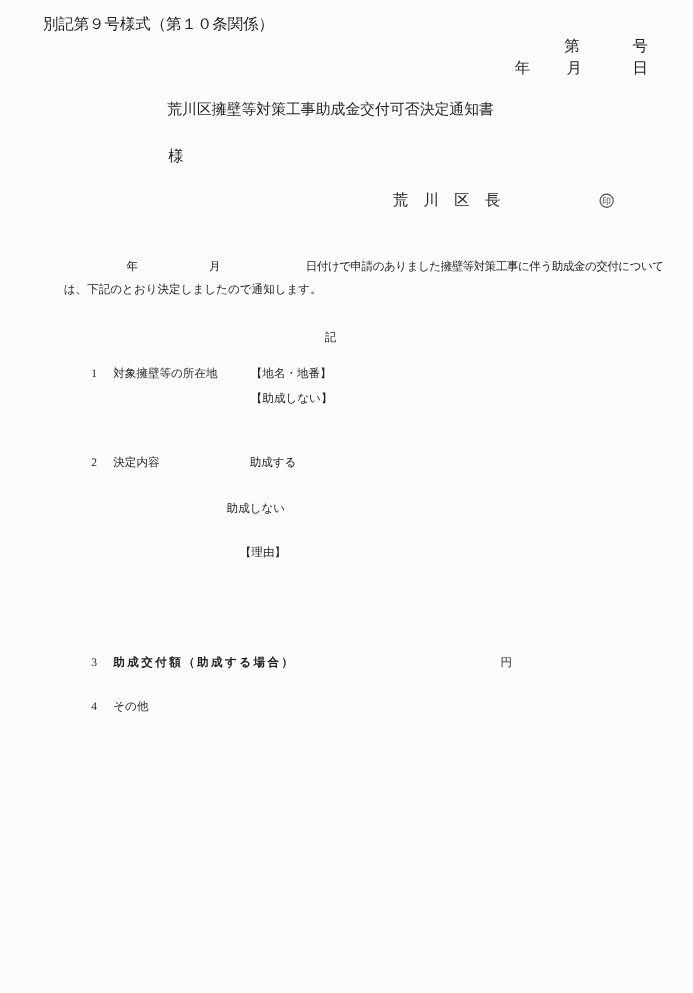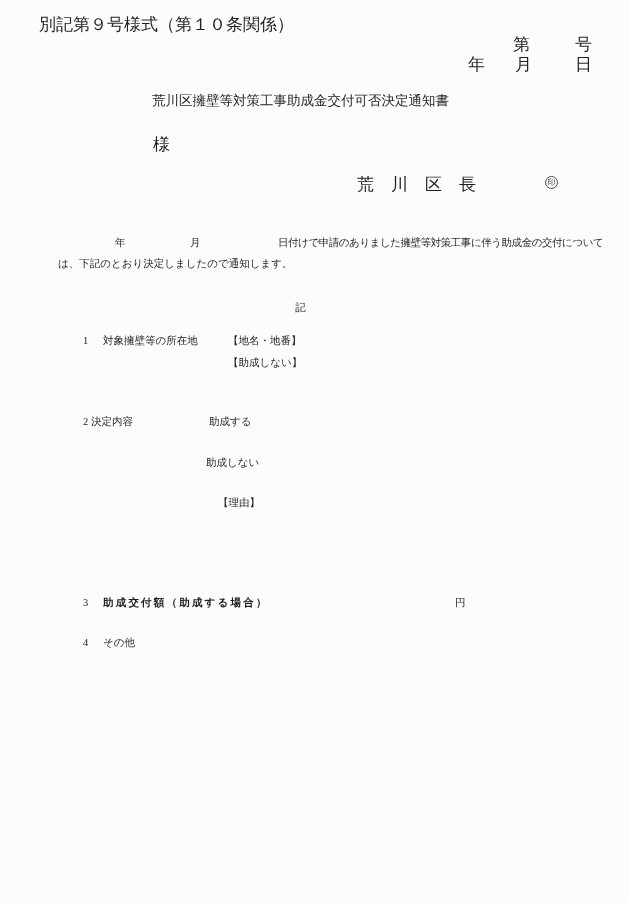--- a/index.html
+++ b/index.html
@@ -6,21 +6,21 @@
   body{
     width:630px;height:903px;
     background:#fcfcfc;
     color:#1f1f1f;
     font-family:"Liberation Serif","DejaVu Serif",serif;
   }
   .page{position:relative;width:630px;height:903px;overflow:hidden;background:#fcfcfc;}
   .line{position:absolute;left:0;width:601px;line-height:1;}
   .t{position:absolute;top:0;white-space:pre;line-height:1;display:inline-block;}
   .fs-s{font-size:10.5px;}
-  .fs-m{font-size:17px;}
+  .fs-m{font-size:14px;}
   .fs-l{font-size:13.5px;}
   .tight{letter-spacing:-0.45px;}
   .spread{letter-spacing:2.2px;font-weight:bold;}
   .centered{text-align:center;}
   .centered .t{position:static;}
   .seal{
     position:absolute;left:545px;top:176px;
     width:13px;height:13px;
     border:1px solid #4a4a4a;border-radius:50%;
     display:flex;align-items:center;justify-content:center;
@@ -81,22 +81,22 @@
     <span class="t fs-s" style="left:83px">1</span>
     <span class="t fs-s" style="left:103px">対象擁壁等の所在地</span>
     <span class="t fs-s" style="left:228px">【地名・地番】</span>
   </div>
   <div class="line" style="top:358px">
     <span class="t fs-s" style="left:228px">【助成しない】</span>
   </div>
 
   <div class="line" style="top:417px">
     <span class="t fs-s" style="left:83px">2</span>
-    <span class="t fs-s" style="left:91px">決定内容</span>
-    <span class="t fs-s" style="left:209px">助成する</span>
+    <span class="t fs-s" style="left:103px">決定内容</span>
+    <span class="t fs-s" style="left:227px">助成する</span>
   </div>
   <div class="line" style="top:458px">
     <span class="t fs-s" style="left:206px">助成しない</span>
   </div>
   <div class="line" style="top:498px">
     <span class="t fs-s" style="left:218px">【理由】</span>
   </div>
 
   <div class="line" style="top:598px">
     <span class="t fs-s" style="left:83px">3</span>

